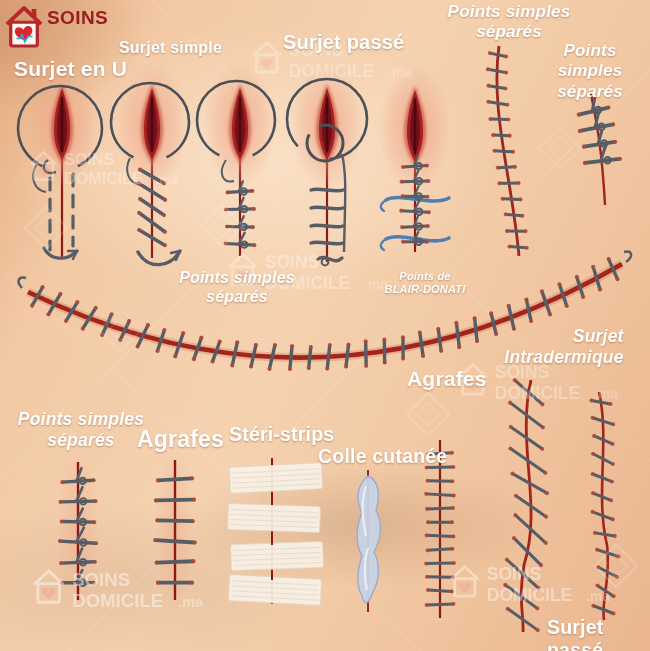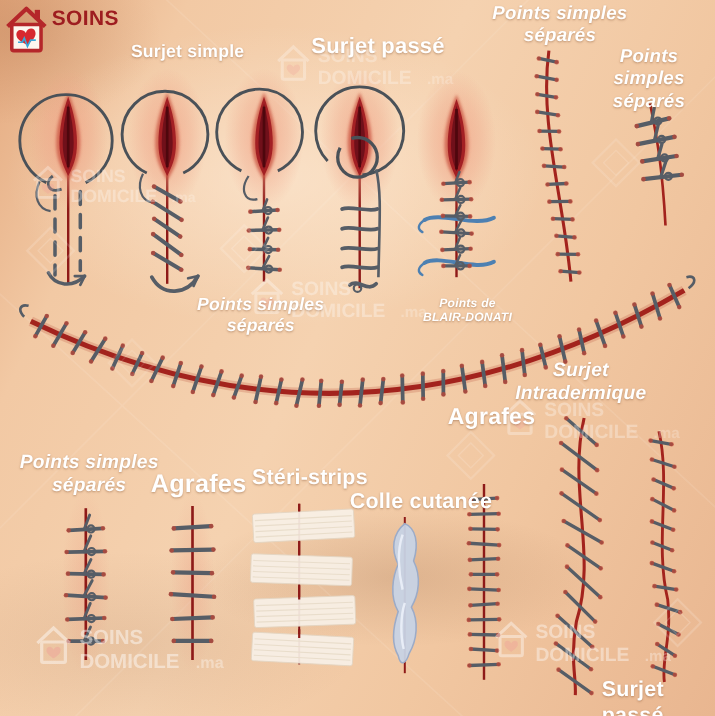--- a/index.html
+++ b/index.html
@@ -630,31 +630,32 @@
       <path d="M2,21 L20,4 L38,21" fill="none" stroke="#b5272a" stroke-width="4" stroke-linejoin="round"></path>
       <rect x="6" y="19" width="28" height="25" rx="2" fill="#fdf6ee" stroke="#b5272a" stroke-width="3.4"></rect>
       <path d="M20,27 c-2.2,-5 -9.5,-4.6 -9.2,1.4 c0.2,4.6 5.4,7.2 9.2,10.4 c3.8,-3.2 9,-5.8 9.2,-10.4 c0.3,-6 -7,-6.4 -9.2,-1.4 z" fill="#d7282f" transform="rotate(-8 20 31)"></path>
       <polyline points="12,36 16,36 18,32 21,40 24,34 29,34" fill="none" stroke="#39a7d8" stroke-width="1.6"></polyline>
     </svg>
     <div class="logo-text">
       <span class="logo-l1">SOINS</span>
     </div>
   </div>
 
+  <div class="lbl" style="left:14px;top:56px;font-size:21px;">Surjet en U</div>
   <div class="lbl" style="left:119px;top:38px;font-size:16px;">Surjet simple</div>
   <div class="lbl" style="left:283px;top:30px;font-size:20px;">Surjet passé</div>
   <div class="lbl ctr" style="left:509px;top:2px;font-size:17px;">Points simples
 séparés</div>
   <div class="lbl ctr" style="left:590px;top:41px;font-size:17px;">Points simples
 séparés</div>
   <div class="lbl ctr" style="left:237px;top:268px;font-size:16px;">Points simples
 séparés</div>
   <div class="lbl ctr" style="left:425px;top:270px;font-size:11px;">Points de
 BLAIR-DONATI</div>
-  <div class="lbl ctr" style="left:528px;top:326px;font-size:17.5px;">Surjet
+  <div class="lbl ctr" style="left:564px;top:326px;font-size:17.5px;text-align:right;">Surjet
 Intradermique</div>
   <div class="lbl" style="left:407px;top:366px;font-size:21px;">Agrafes</div>
   <div class="lbl ctr" style="left:81px;top:409px;font-size:17.5px;">Points simples
 séparés</div>
   <div class="lbl" style="left:137px;top:426px;font-size:23px;">Agrafes</div>
   <div class="lbl" style="left:229px;top:423px;font-size:19.5px;">Stéri-strips</div>
   <div class="lbl" style="left:318px;top:445px;font-size:19.5px;">Colle cutanée</div>
   <div class="lbl" style="left:547px;top:616px;font-size:19.5px;">Surjet passé</div>
 
 </div>

